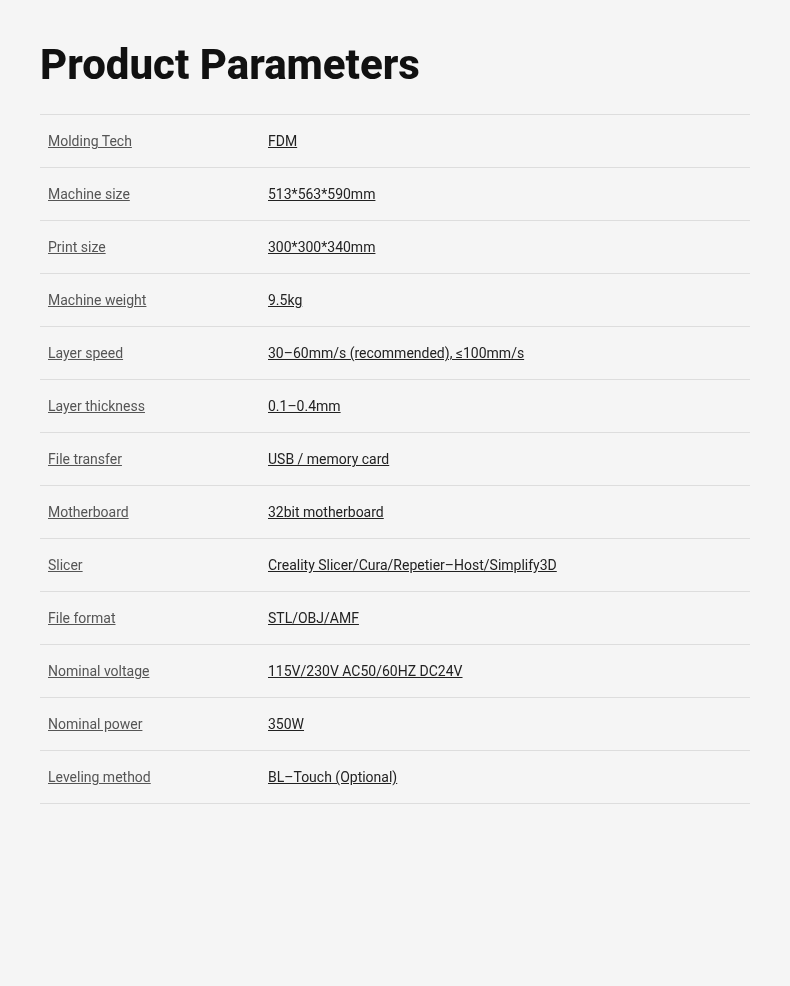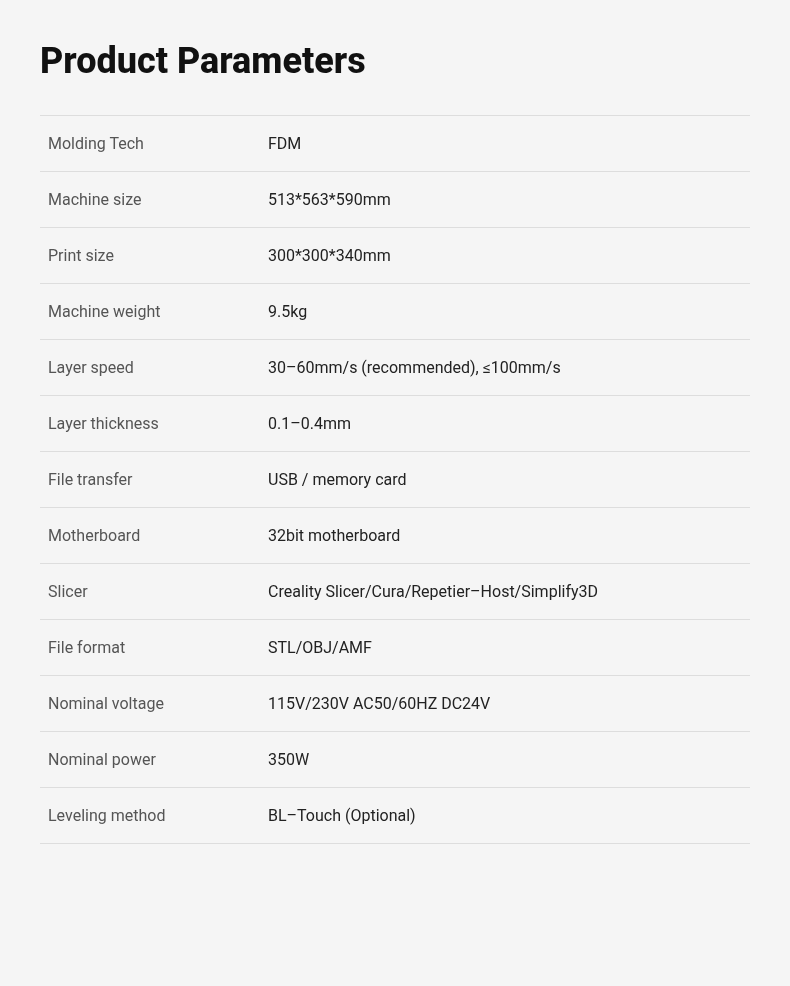--- a/index.html
+++ b/index.html
@@ -11,44 +11,45 @@
     body {
       background-color: #f5f5f5;
       font-family: -apple-system, BlinkMacSystemFont, 'Segoe UI', Roboto, Arial, sans-serif;
       width: 790px;
       min-height: 986px;
       padding: 40px 40px 40px 40px;
       color: #333;
     }
 
     .page-title {
-      font-size: 36px;
+      font-size: 42px;
       font-weight: 800;
       color: #111;
-      margin-bottom: 32px;
+      margin-bottom: 24px;
       line-height: 1.2;
     }
 
     .params-table {
       width: 100%;
       border-collapse: collapse;
     }
 
     .params-table tr {
       border-bottom: 1px solid #ddd;
     }
 
     .params-table tr:first-child {
       border-top: 1px solid #ddd;
     }
 
     .params-table td {
       padding: 18px 8px;
-      font-size: 16px;
+      font-size: 14px;
       vertical-align: middle;
+      text-decoration: underline;
     }
 
     .param-label {
       color: #555;
       font-weight: 400;
       width: 220px;
       padding-left: 10px;
     }
 
     .param-value {

